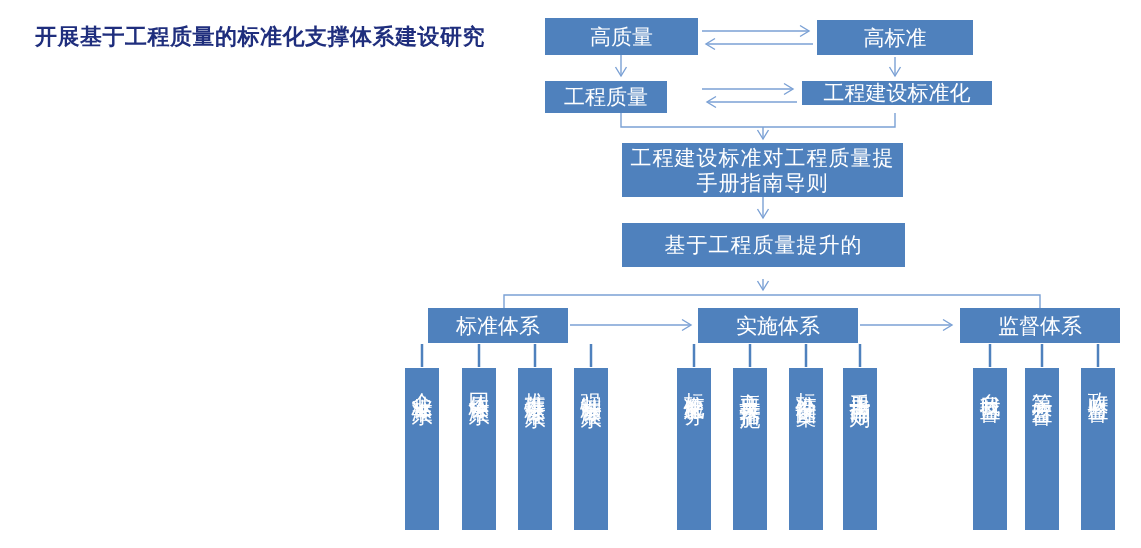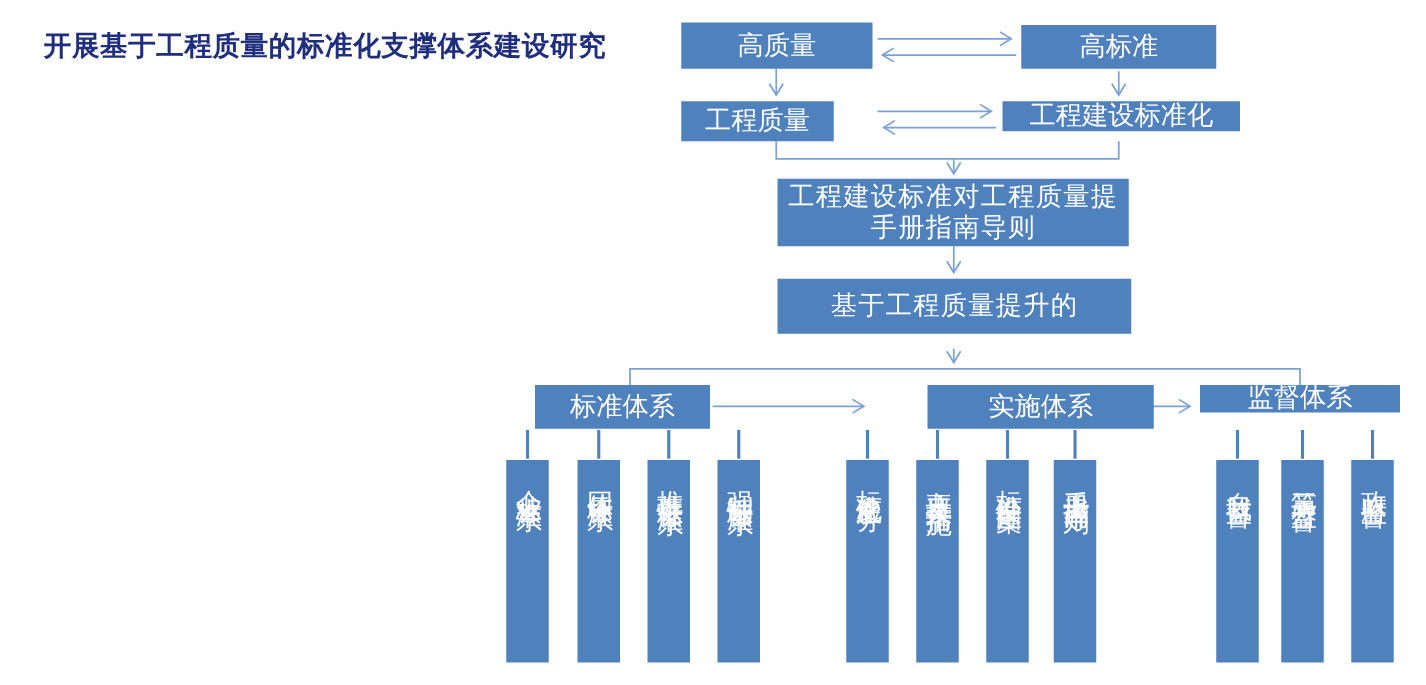--- a/index.html
+++ b/index.html
@@ -87,22 +87,22 @@
   <div class="box two-line" style="left:622px;top:143px;width:281px;height:54px;">
     <span class="ln">工程建设标准对工程质量提</span>
     <span class="ln">手册指南导则</span>
   </div>
 
   <div class="box two-line" style="left:622px;top:223px;width:283px;height:44px;">
     <span class="ln">基于工程质量提升的</span>
   </div>
 
   <div class="box" style="left:428px;top:308px;width:140px;height:35px;">标准体系</div>
-  <div class="box" style="left:698px;top:308px;width:181px;height:35px;margin-left:44px;">实施体系</div>
-  <div class="box" style="left:960px;top:308px;width:160px;height:22px;">监督体系</div>
+  <div class="box" style="left:698px;top:308px;width:160px;height:35px;">实施体系</div>
+  <div class="box" style="left:960px;top:308px;width:160px;height:35px;">监督体系</div>
 
   <div class="vcol" style="left:405px;top:368px;width:34px;height:162px;">企业标准系</div>
   <div class="vcol" style="left:462px;top:368px;width:34px;height:162px;">团体标准系</div>
   <div class="vcol" style="left:518px;top:368px;width:34px;height:162px;">推荐性标准系</div>
   <div class="vcol" style="left:574px;top:368px;width:34px;height:162px;">强制性标准系</div>
 
   <div class="vcol" style="left:677px;top:368px;width:34px;height:162px;">标准化服务</div>
   <div class="vcol" style="left:733px;top:368px;width:34px;height:162px;">主要技术措施</div>
   <div class="vcol" style="left:789px;top:368px;width:34px;height:162px;">标准设计图集</div>
   <div class="vcol" style="left:843px;top:368px;width:34px;height:162px;">手册指南导则</div>

